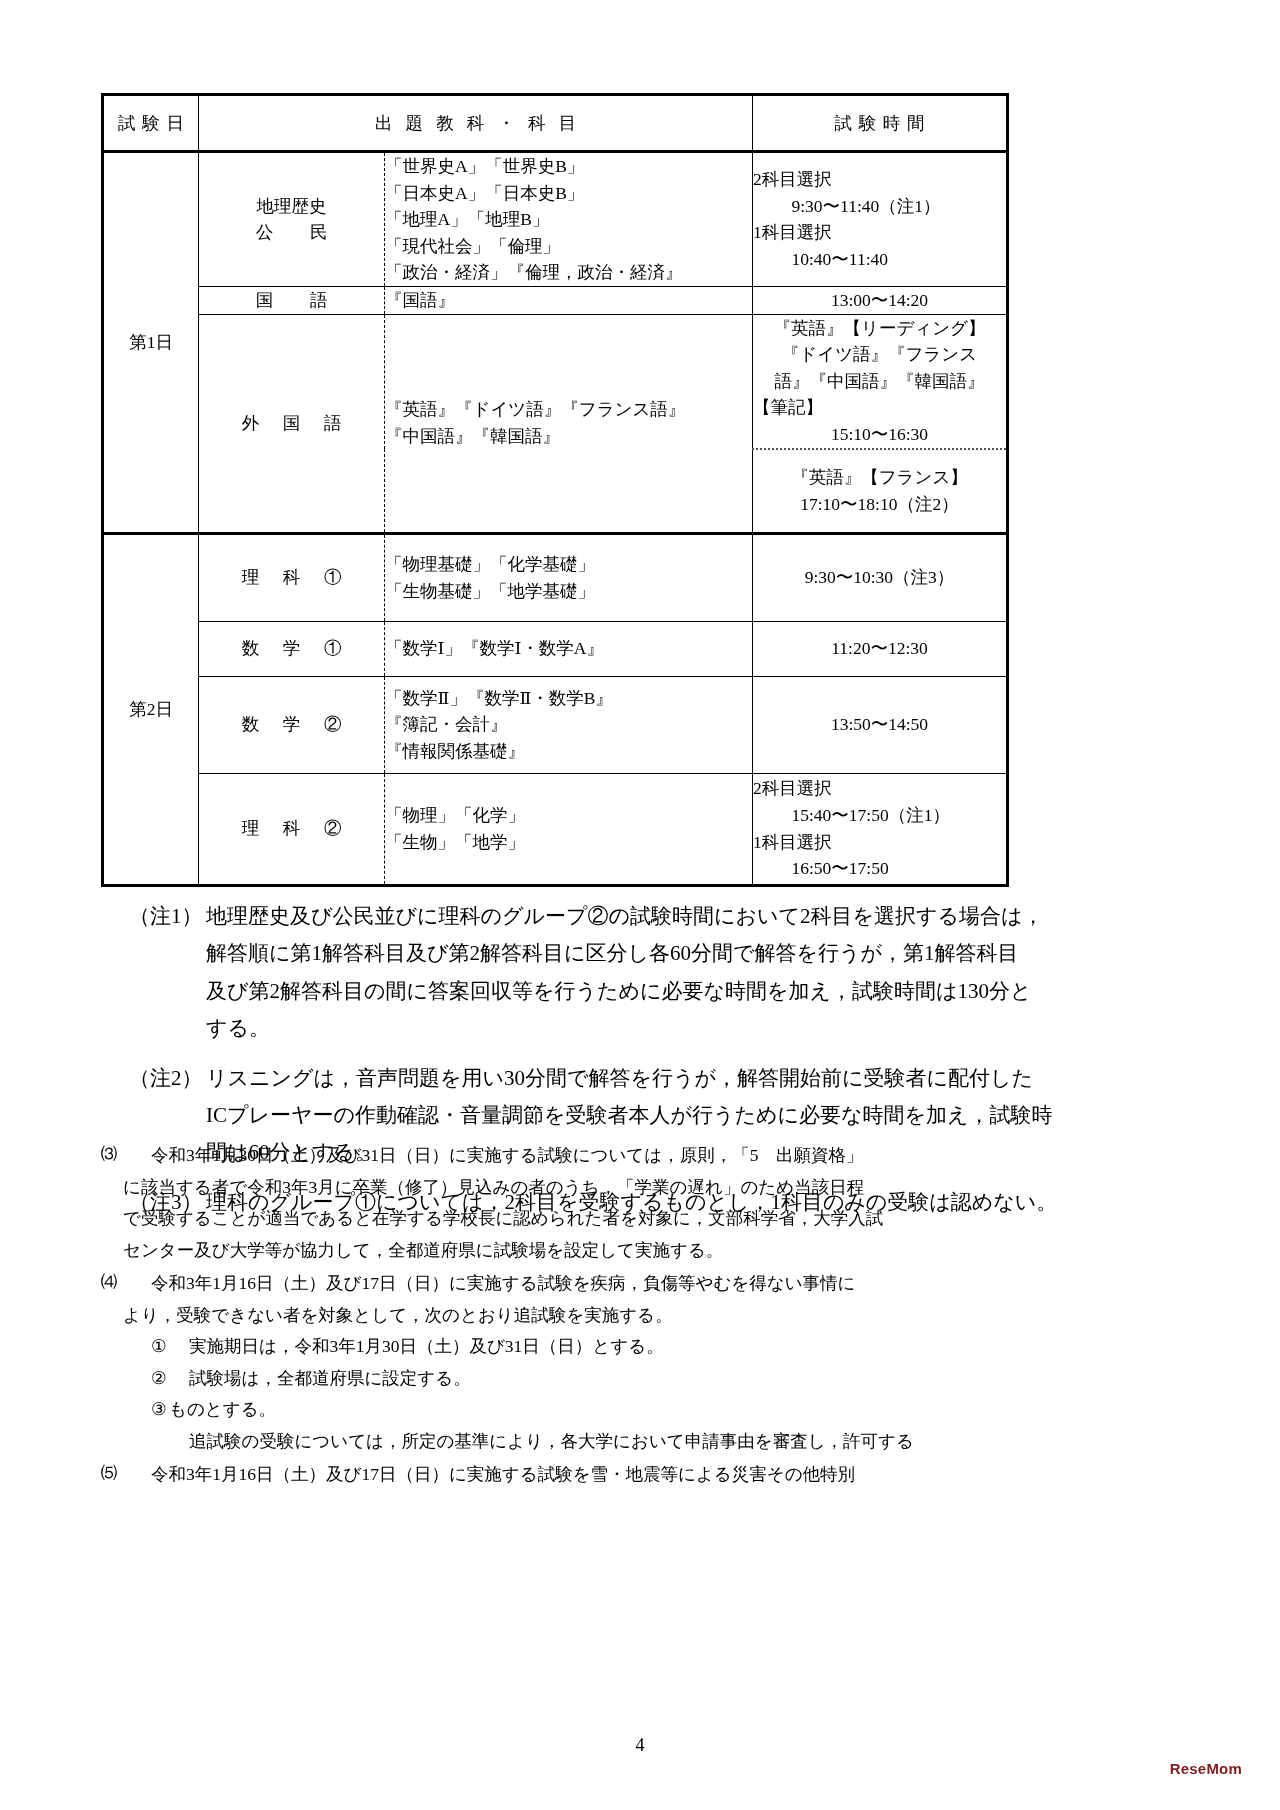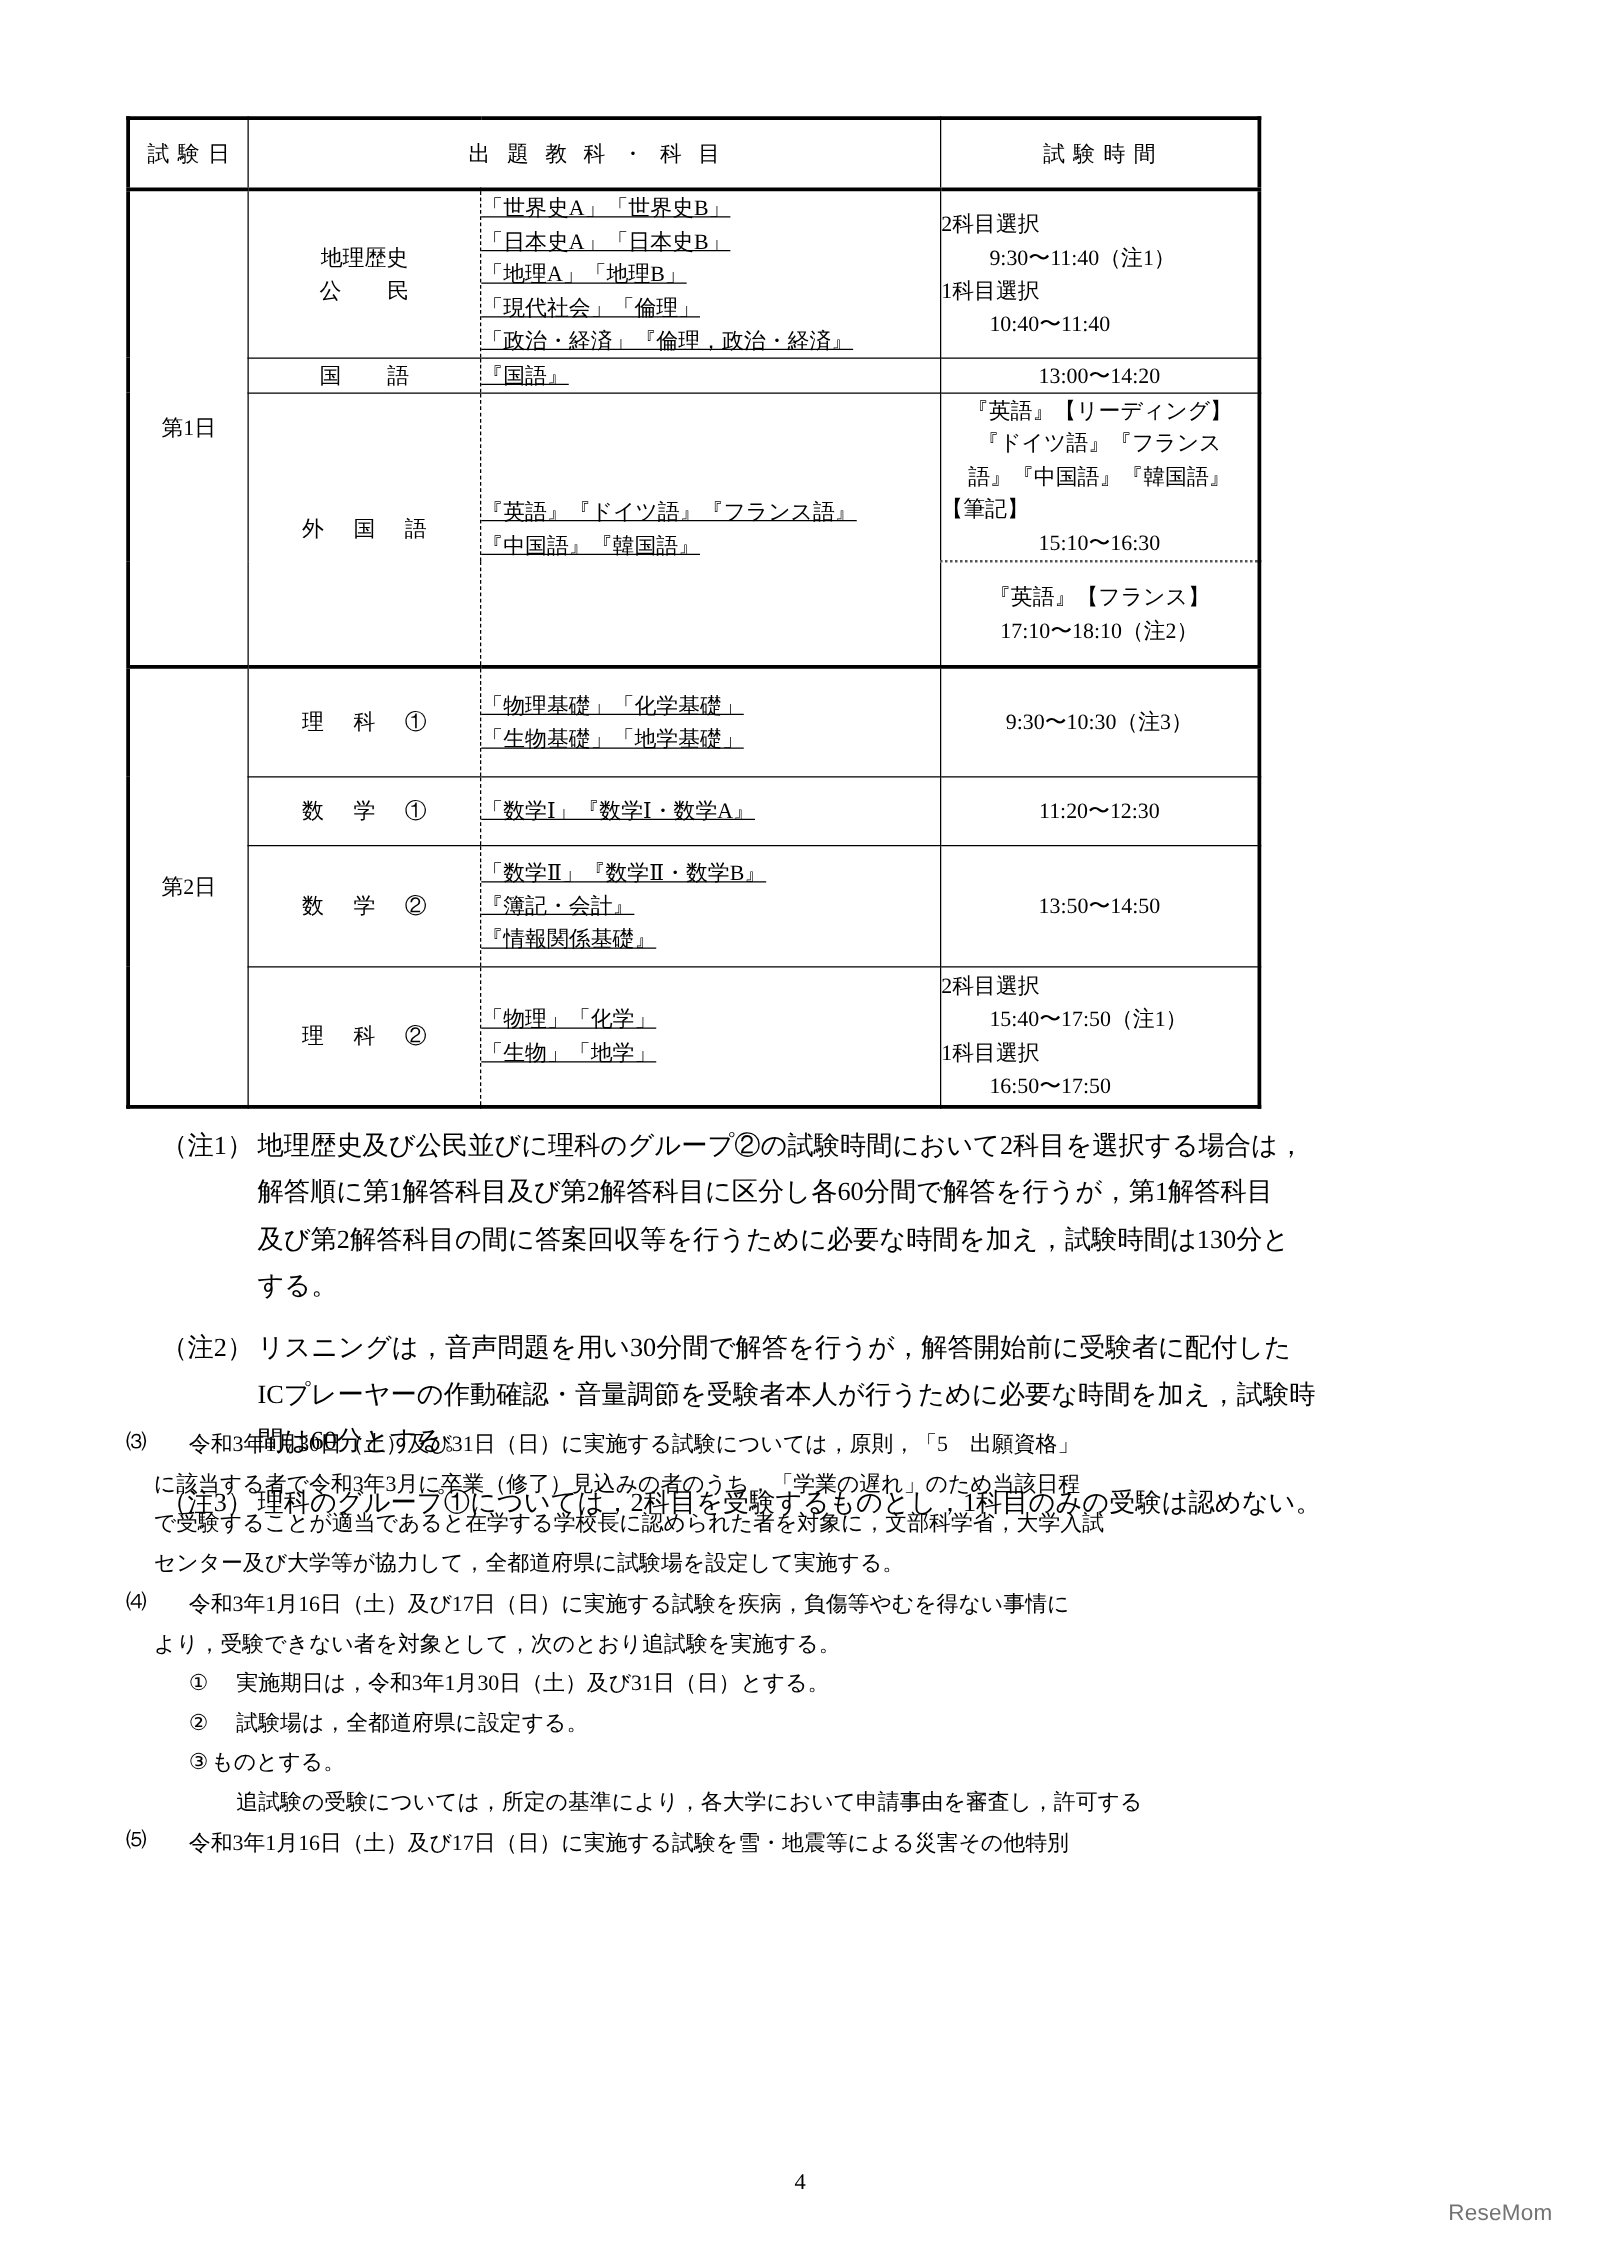--- a/index.html
+++ b/index.html
@@ -55,21 +55,21 @@
     height: 54px;
     border-bottom: 3px solid #000 !important;
     font-size: 18px;
   }
   .sp2 { letter-spacing: 0.38em; padding-left: 0.38em; }
   .sp3 { letter-spacing: 0.75em; padding-left: 0.75em; }
   .sp-sub { letter-spacing: 0.55em; padding-left: 0.55em; }
 
   .cell-pad { padding: 9px 12px; }
   .c-center { text-align: center; }
-  .c-left   { text-align: left; text-decoration: underline; }
+  .c-left   { text-align: left; }
 
   
   td.dotted-right {
     border-right: 1px dashed #000 !important;
   }
   td.dotted-left {
     border-left: 1px dashed #000 !important;
   }
   td.dotted-bottom {
     border-bottom: 2px dotted #555 !important;
@@ -167,23 +167,23 @@
     top: 1735px;
     width: 1280px;
     text-align: center;
     font-size: 18px;
   }
   .watermark {
     position: absolute;
     right: 38px;
     top: 1760px;
     font-family: "Liberation Sans", sans-serif;
-    font-size: 18px;
-    font-weight: normal;
-    color: #737373;
+    font-size: 15px;
+    font-weight: bold;
+    color: #7f1d1d;
     letter-spacing: 0.2px;
   }
 </style>
 </head>
 <body>
 
 <div class="page">
 
   <div class="schedule-wrap">
     <table class="schedule">

